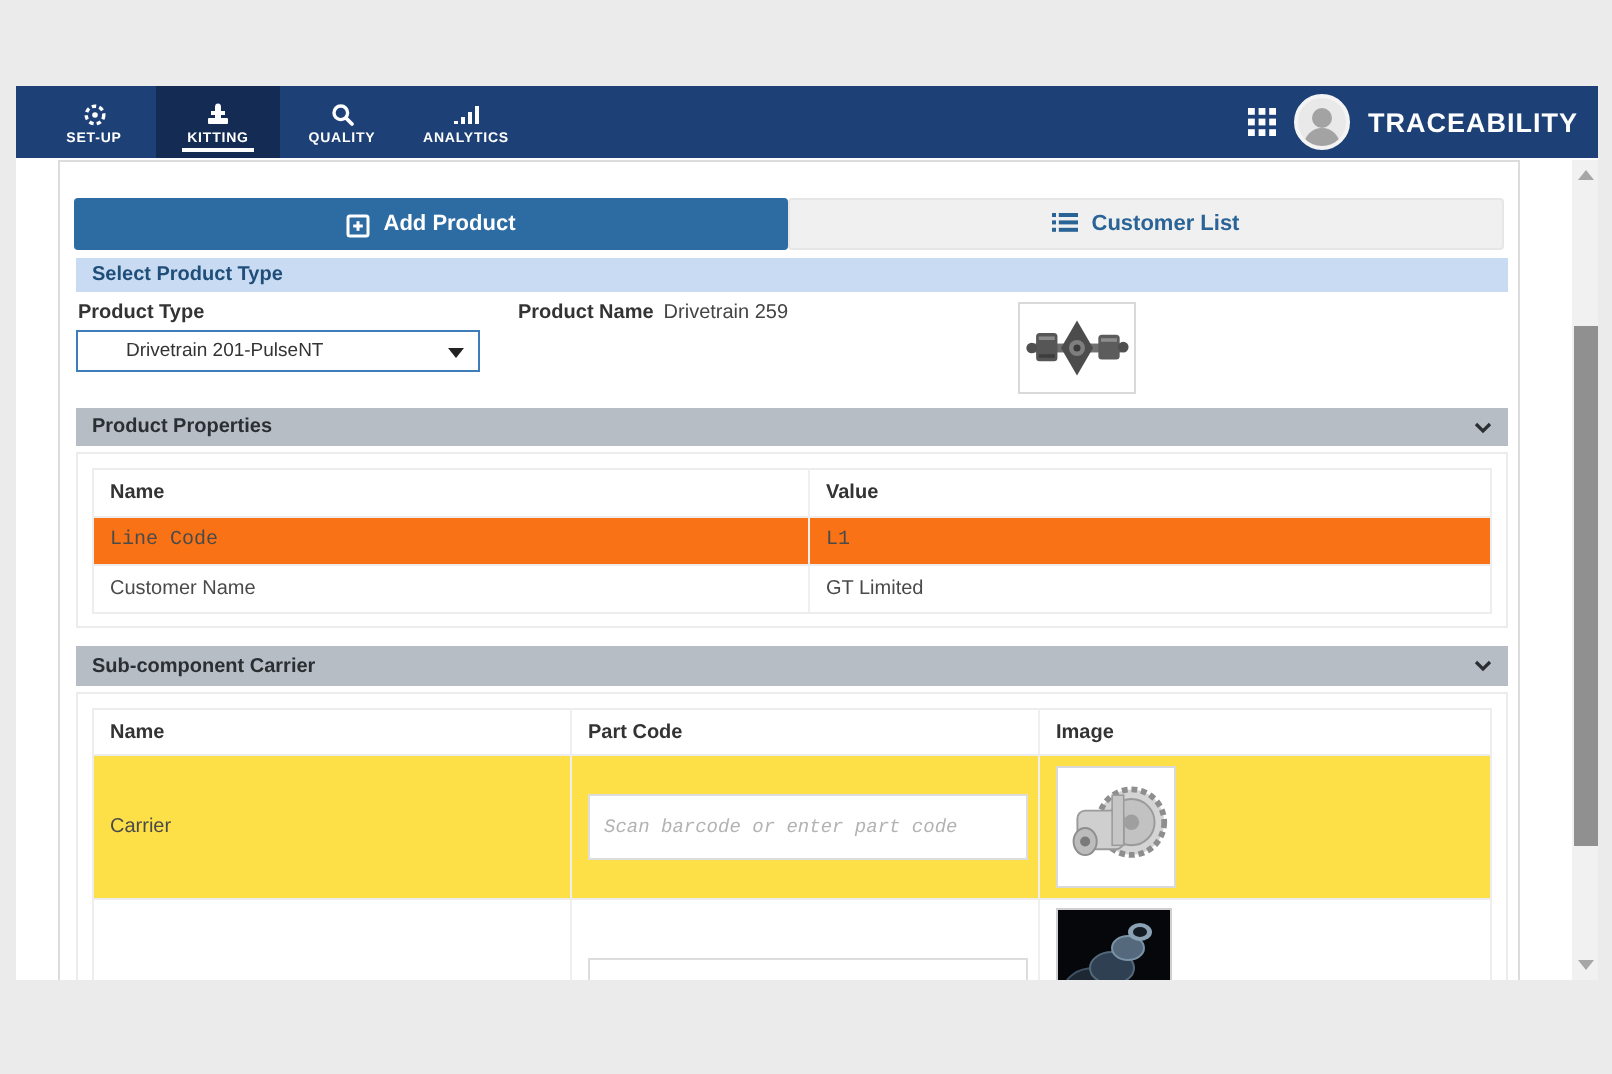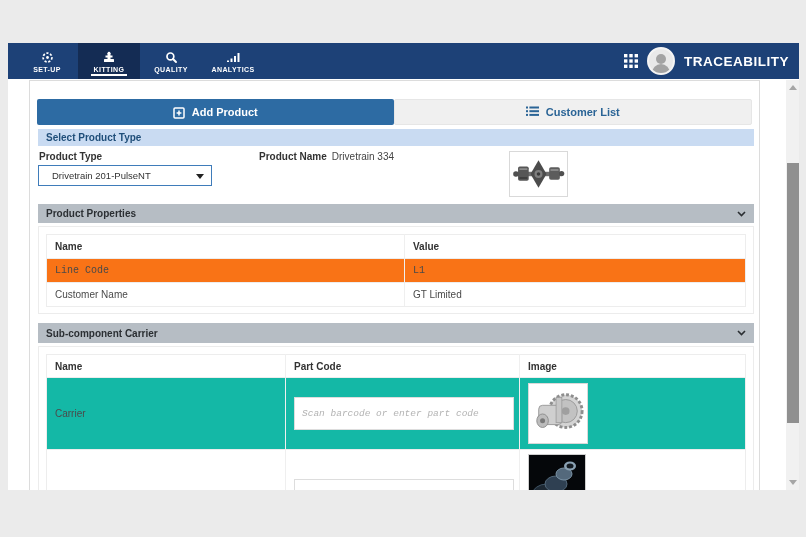--- a/index.html
+++ b/index.html
@@ -26,21 +26,21 @@
 
   .btn-row { position:absolute; left:7px; top:6px; width:715px; height:26px; display:flex; gap:0;margin-top:12px; }
   .btn { flex:1; display:flex; align-items:center; justify-content:center; gap:7px; font-size:11px; font-weight:bold; border-radius:2px; cursor:pointer; }
   .btn-primary { background:#2d6ba3; color:#fff; }
   .btn-secondary { background:#f0f0f0; color:#2a6496; border:1px solid #e6e6e6; }
 
   .select-bar { position:absolute; left:8px; top:48px; width:716px; height:17px; background:#c9dbf2; color:#1f4e79; font-size:10px; font-weight:bold; line-height:17px; padding-left:8px; }
 
   .field-label { font-size:10px; font-weight:bold; color:#333; }
   .pt-label { position:absolute; left:9px; top:70px; }
-  .pt-select { position:absolute; left:8px; top:84px; width:174px; height:21px; border:1px solid #3f7cba; background:#fff; font-size:9.5px; color:#333; line-height:19px; padding-left:13px; cursor:pointer; }
+  .pt-select { position:absolute; left:8px; top:84px; width:202px; height:21px; border:1px solid #3f7cba; background:#fff; font-size:9.5px; color:#333; line-height:19px; padding-left:24px; cursor:pointer; }
   .pt-select .caret { position:absolute; right:7px; top:8px; width:0; height:0; border-left:4px solid transparent; border-right:4px solid transparent; border-top:5px solid #222; }
   .pn-row { position:absolute; left:229px; top:70px; display:flex; gap:5px; align-items:baseline; }
   .pn-value { font-size:10px; color:#444; }
   .prod-img-box { position:absolute; left:479px; top:70px; width:59px; height:46px; background:#fff; border:1px solid #d9d9d9; display:flex; align-items:center; justify-content:center; }
 
   .section-bar { position:absolute; left:8px; width:716px; background:#b6bdc4; color:#2b2f33; font-size:10px; font-weight:bold; display:flex; align-items:center; justify-content:space-between; padding:0 8px; cursor:pointer;gap:40px; }
   .bar-pp { top:123px; height:19px; }
   .bar-sc { top:242px; height:20px; }
 
   .panel { position:absolute; left:8px; width:716px; border:1px solid #ececec; background:#fff; padding:7px; }
@@ -50,21 +50,21 @@
   table.grid { width:100%; border-collapse:collapse; table-layout:fixed; font-size:10px; color:#4a4a4a;border-radius:27px; }
   table.grid th { text-align:left; font-size:10px; color:#333; font-weight:bold; }
   table.grid th, table.grid td { padding-left:8px; border-bottom:1px solid #ededed; }
   table.grid tr { border:1px solid #ededed; }
   .pp-grid th, .pp-grid td { height:24px; }
   .pp-grid tr.alt { background:#f97316;font-family:Liberation Mono, monospace; }
   .col-line { border-right:1px solid #efefef; }
 
   .sc-grid th { height:23px; }
   .sc-grid td { vertical-align:middle; }
-  .sc-grid tr.r-carrier { background:#14b8a6; height:72px; }
+  .sc-grid tr.r-carrier { background:#fde047; height:72px; }
   .sc-grid tr.r-diffcase { background:#fff; height:92px; }
 
   .part-input { width:220px; height:33px; border:1px solid #ddd; background:#fff; font-size:9.5px; padding:0 7px; color:#444; font-family:Liberation Mono, monospace; }
   .part-input::placeholder { color:#b3b3b3; font-style:italic; }
 
   .sub-img-box { width:60px; height:61px; background:#fff; border:1px solid #d9d9d9; display:flex; align-items:center; justify-content:center; margin:4px 0; }
   .sub-img-dark { width:58px; height:52px; border:1px solid #cfcfcf; overflow:hidden; margin-top:4px; }
 
   
   .scrollbar { position:absolute; left:778px; top:37px; width:14px; height:410px; background:#f1f1f1; }
@@ -165,21 +165,21 @@
     <div class="select-bar">Select Product Type</div>
 
     <div class="field-label pt-label">Product Type</div>
     <div class="pt-select">
       <span>Drivetrain 201-PulseNT</span>
       <span class="caret"></span>
     </div>
 
     <div class="pn-row">
       <span class="field-label">Product Name</span>
-      <span class="pn-value">Drivetrain 334</span>
+      <span class="pn-value">Drivetrain 259</span>
     </div>
 
     <div class="prod-img-box">
       <svg width="55" height="40" viewBox="0 0 60 45">
         <rect x="5" y="20" width="50" height="5" fill="#6f6f6f"></rect>
         <rect x="7" y="14" width="12" height="16" rx="2" fill="#565656"></rect>
         <rect x="8.5" y="16" width="9" height="2" fill="#8a8a8a"></rect>
         <rect x="8.5" y="26" width="9" height="2" fill="#3d3d3d"></rect>
         <polygon points="30,7 39,22.5 30,38 21,22.5" fill="#4c4c4c"></polygon>
         <circle cx="30" cy="22.5" r="4.5" fill="#7e7e7e"></circle>

